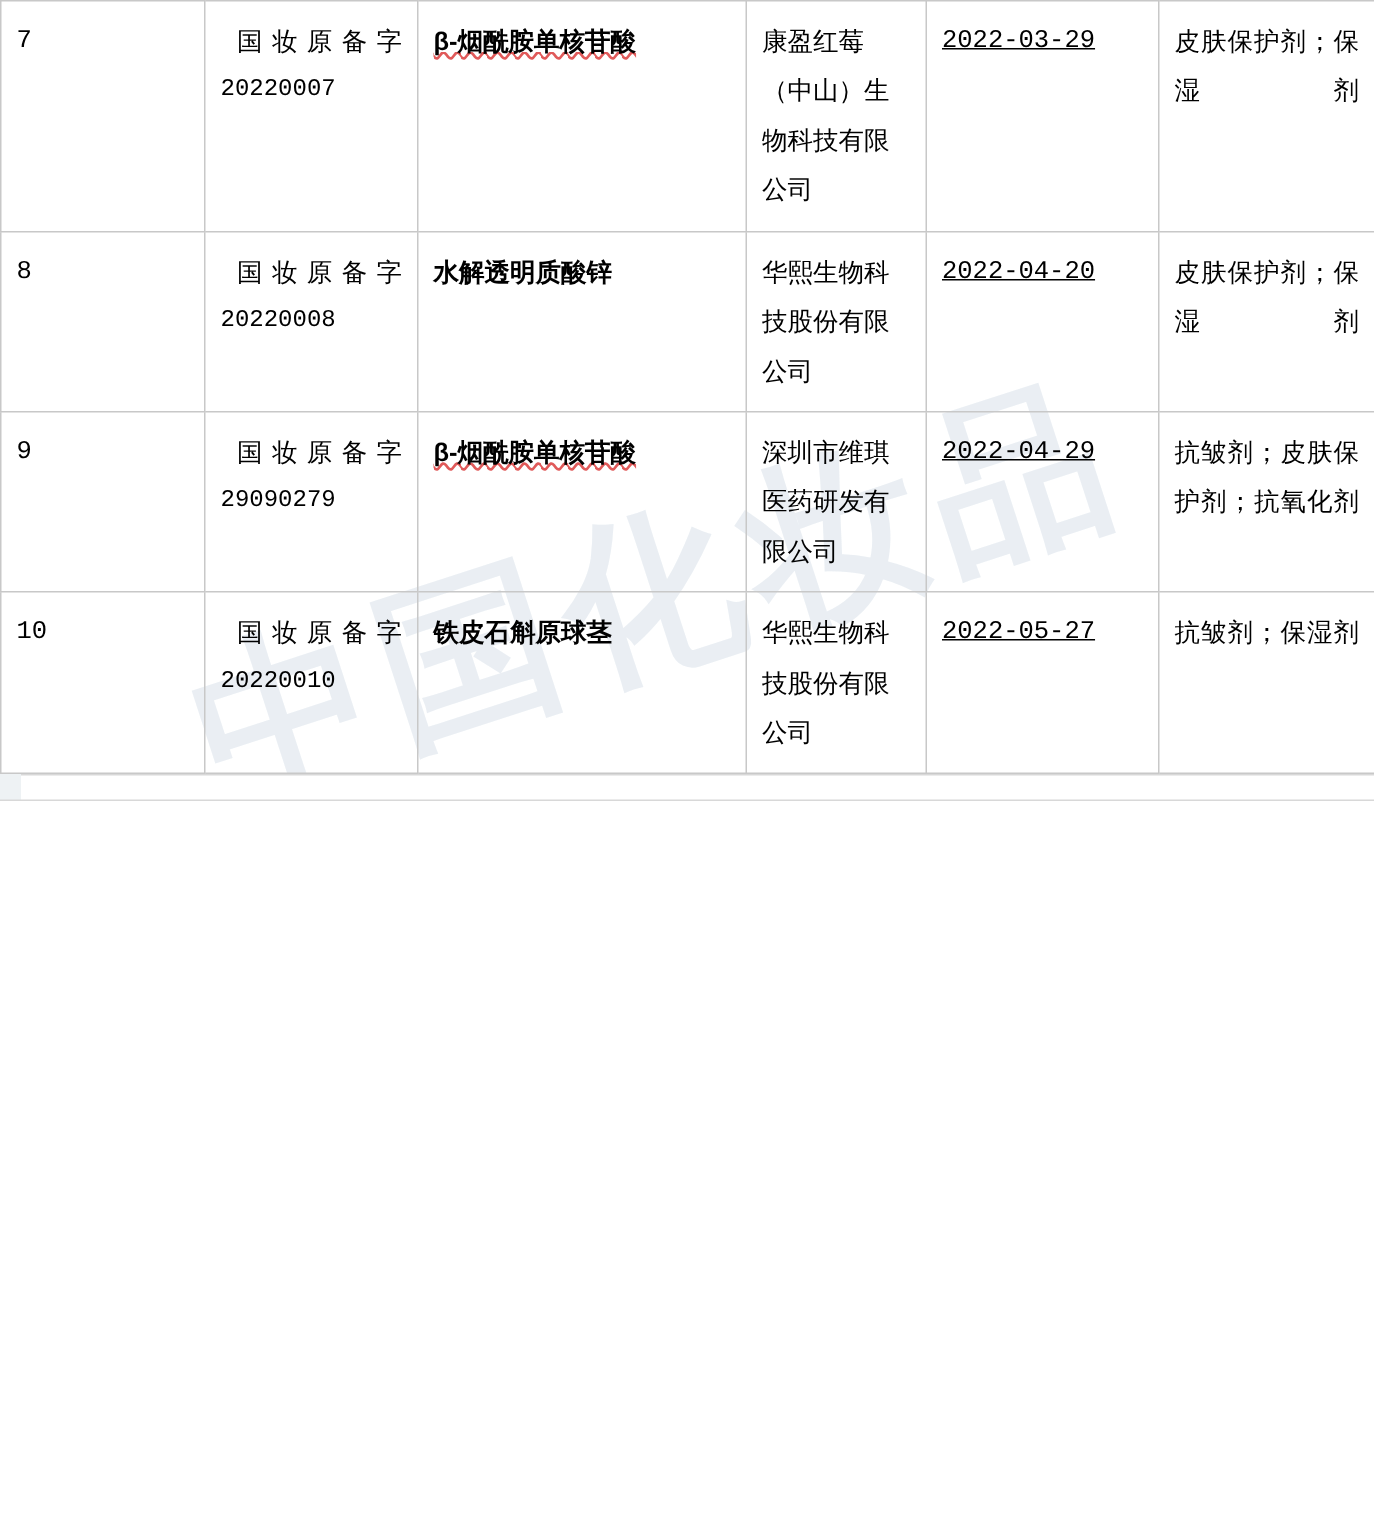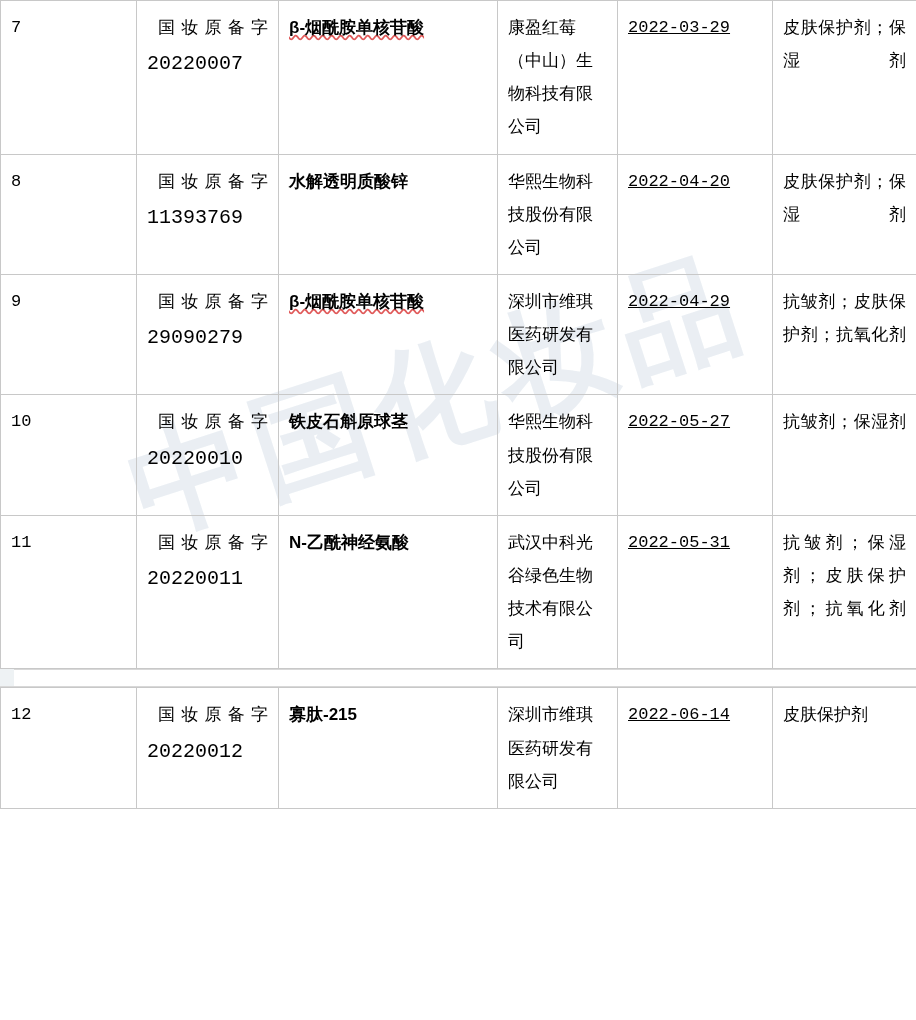--- a/index.html
+++ b/index.html
@@ -83,21 +83,21 @@
     text-align: justify;
     text-align-last: justify;
     display: block;
     margin-left: 11px;
   }
   td.reg .line2 {
     display: block;
     text-align: left;
     text-align-last: left;
     font-family: "Liberation Mono", monospace;
-    font-size: 20px;
+    font-size: 16px;
   }
   td.name {
     font-size: 17px;
     padding-left: 12px;
     font-weight: bold;
   }
   td.name .squiggle {
     text-decoration: underline wavy #e05a5a;
     text-decoration-skip-ink: none;
   }
@@ -193,21 +193,21 @@
         <td class="date">2022-03-29</td>
         <td class="use">
             <span class="just">皮肤保护剂；保湿剂</span>
           </td>
       </tr>
 
       <tr>
         <td class="idx">8</td>
         <td class="reg">
           <span class="line1">国妆原备字</span>
-          <span class="line2">11393769</span>
+          <span class="line2">20220008</span>
         </td>
         <td class="name">水解透明质酸锌</td>
         <td class="company">华熙生物科技股份有限公司</td>
         <td class="date">2022-04-20</td>
         <td class="use">
             <span class="just">皮肤保护剂；保湿剂</span>
           </td>
       </tr>
 
       <tr>
@@ -231,59 +231,23 @@
           <span class="line2">20220010</span>
         </td>
         <td class="name">铁皮石斛原球茎</td>
         <td class="company">华熙生物科技股份有限公司</td>
         <td class="date">2022-05-27</td>
         <td class="use">
             <span class="just">抗皱剂；保湿剂</span>
           </td>
       </tr>
 
-      <tr>
-        <td class="idx">11</td>
-        <td class="reg">
-          <span class="line1">国妆原备字</span>
-          <span class="line2">20220011</span>
-        </td>
-        <td class="name">N-乙酰神经氨酸</td>
-        <td class="company">武汉中科光谷绿色生物技术有限公司</td>
-        <td class="date">2022-05-31</td>
-        <td class="use">
-            <span class="just">抗皱剂；保湿剂；皮肤保护剂；抗氧化剂</span>
-          </td>
-      </tr>
     </tbody>
   </table>
 
   <div class="page-gap">
     <div class="edge-top"></div>
     <div class="corner"></div>
     <div class="edge-bottom"></div>
   </div>
 
-  <table class="doc-table tail-row">
-    <colgroup>
-      <col class="c-idx">
-        <col class="c-reg">
-        <col class="c-name">
-        <col class="c-company">
-        <col class="c-date">
-        <col class="c-use">
-    </colgroup>
-    <tbody>
-      <tr>
-        <td class="idx">12</td>
-        <td class="reg">
-          <span class="line1">国妆原备字</span>
-          <span class="line2">20220012</span>
-        </td>
-        <td class="name">寡肽-215</td>
-        <td class="company">深圳市维琪医药研发有限公司</td>
-        <td class="date">2022-06-14</td>
-        <td class="use">皮肤保护剂</td>
-      </tr>
-    </tbody>
-  </table>
 
 </div>
 
 </body></html>

